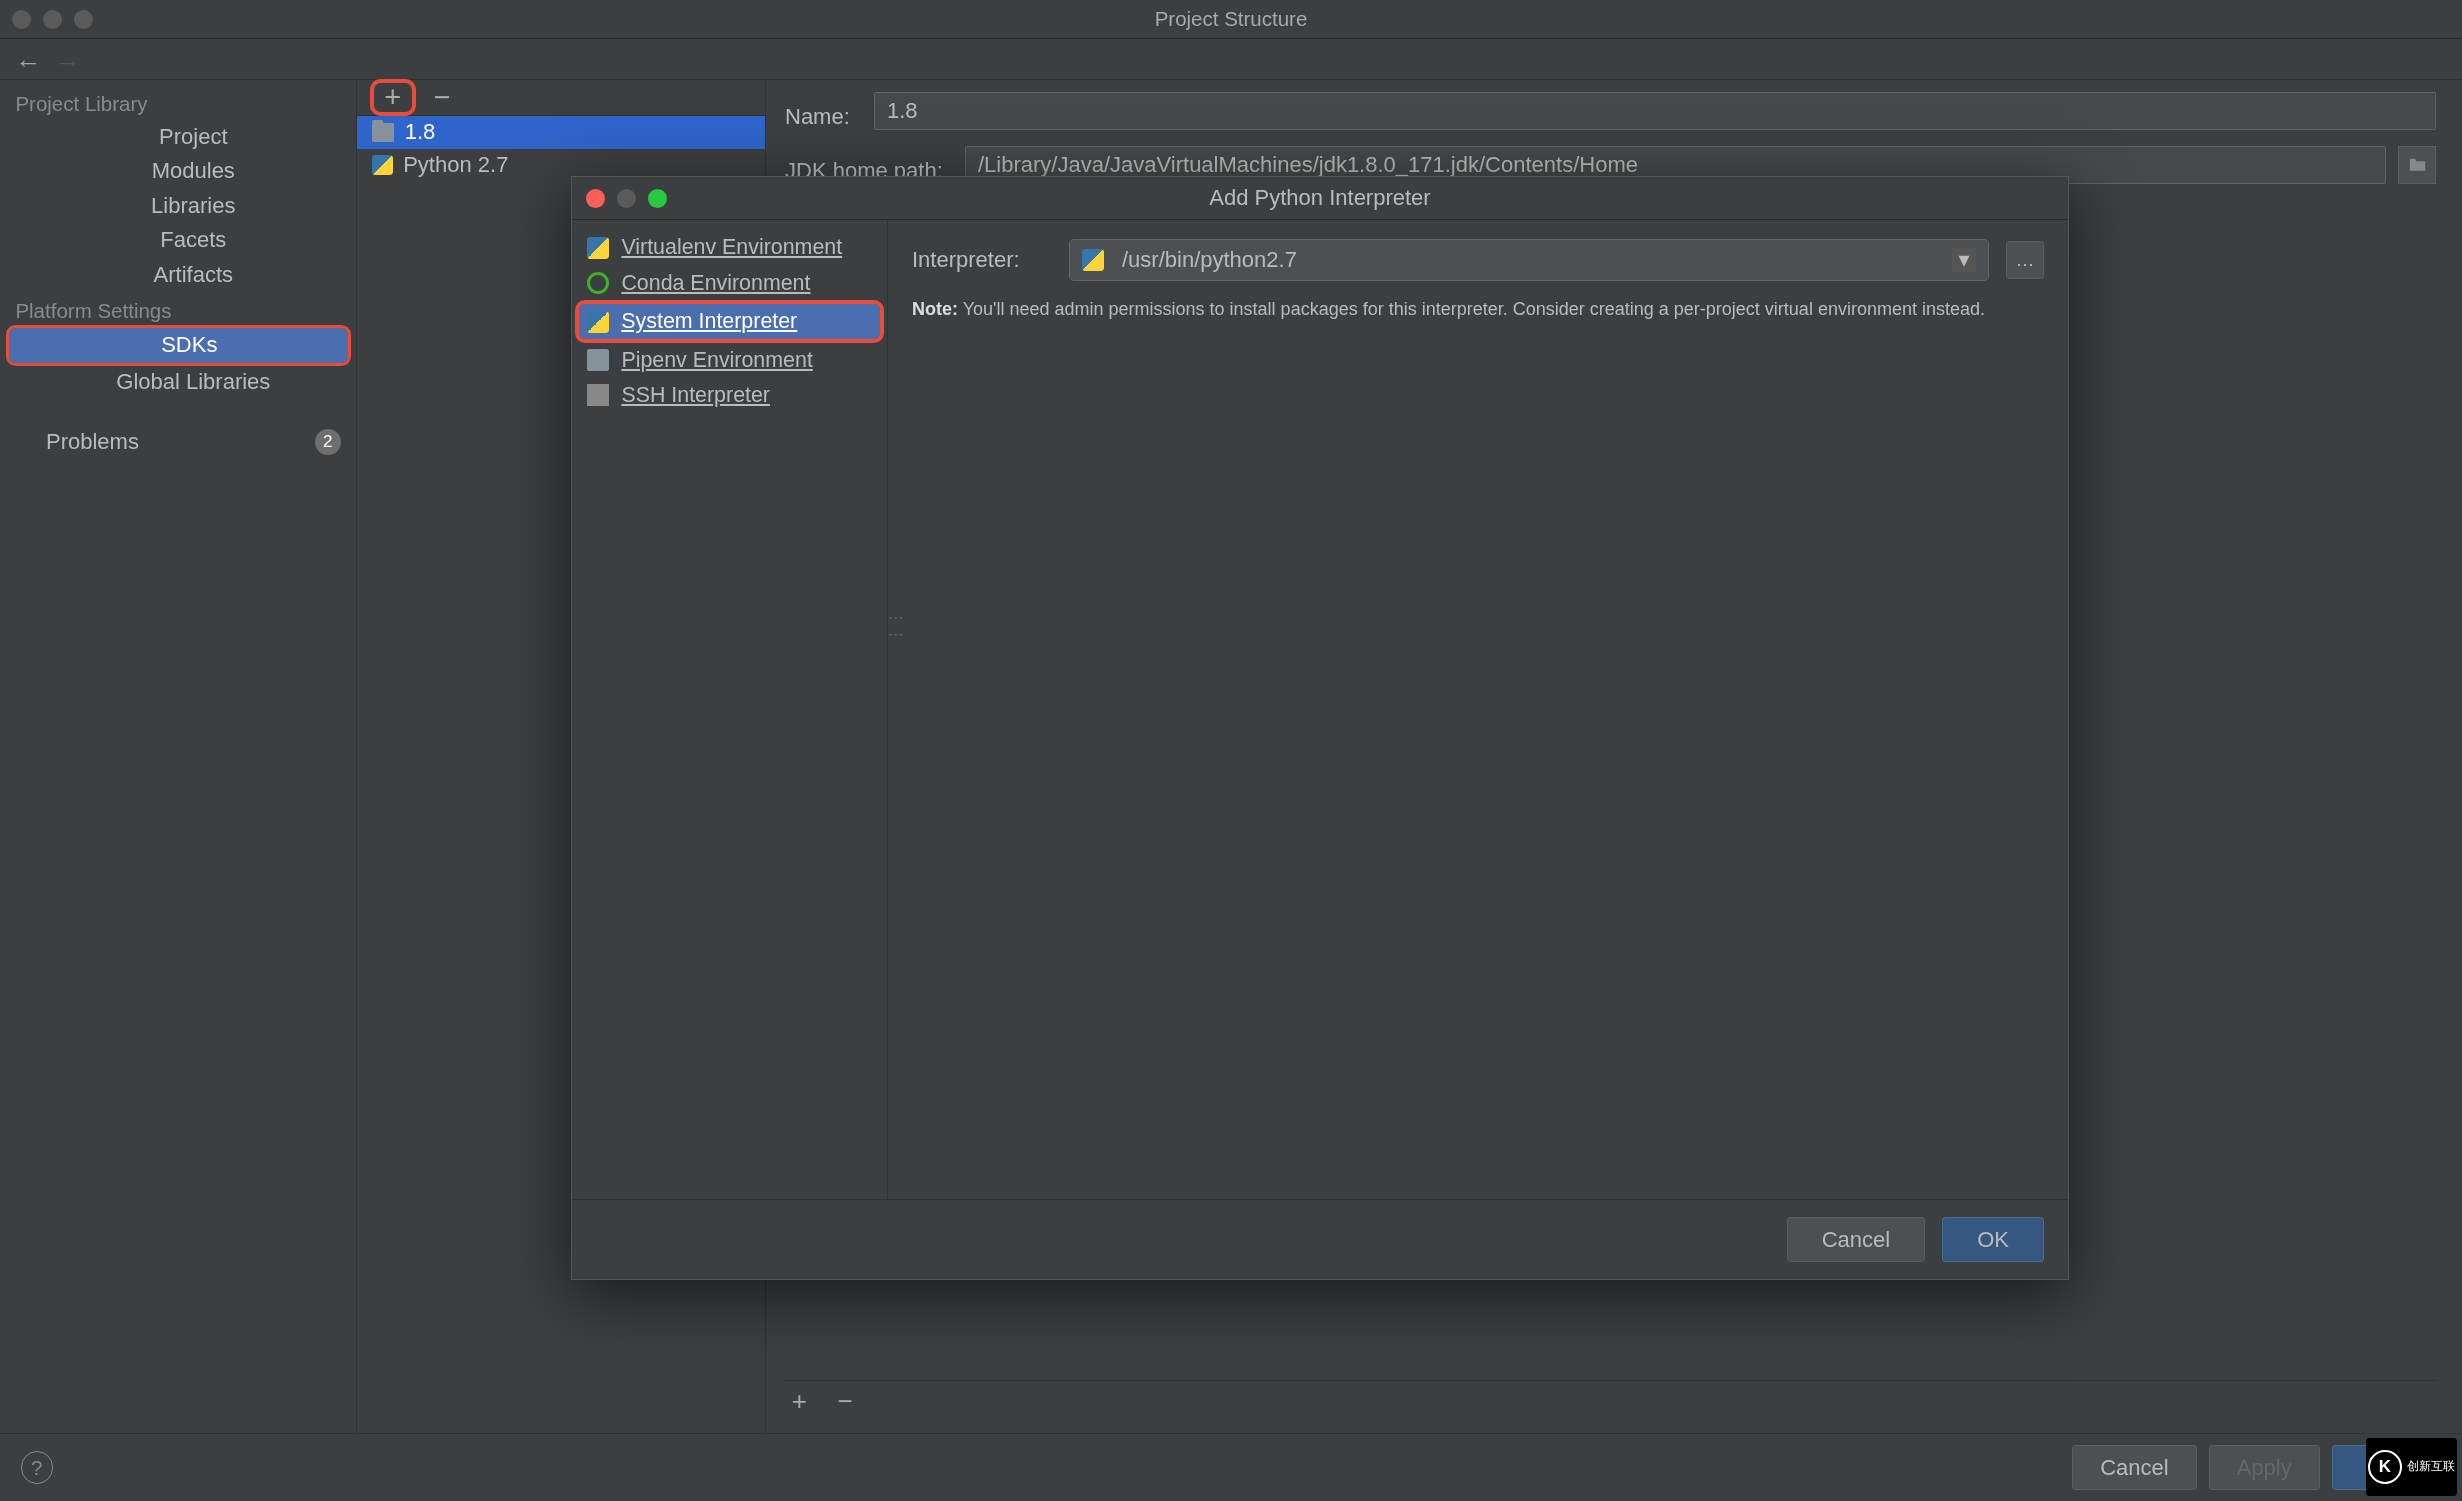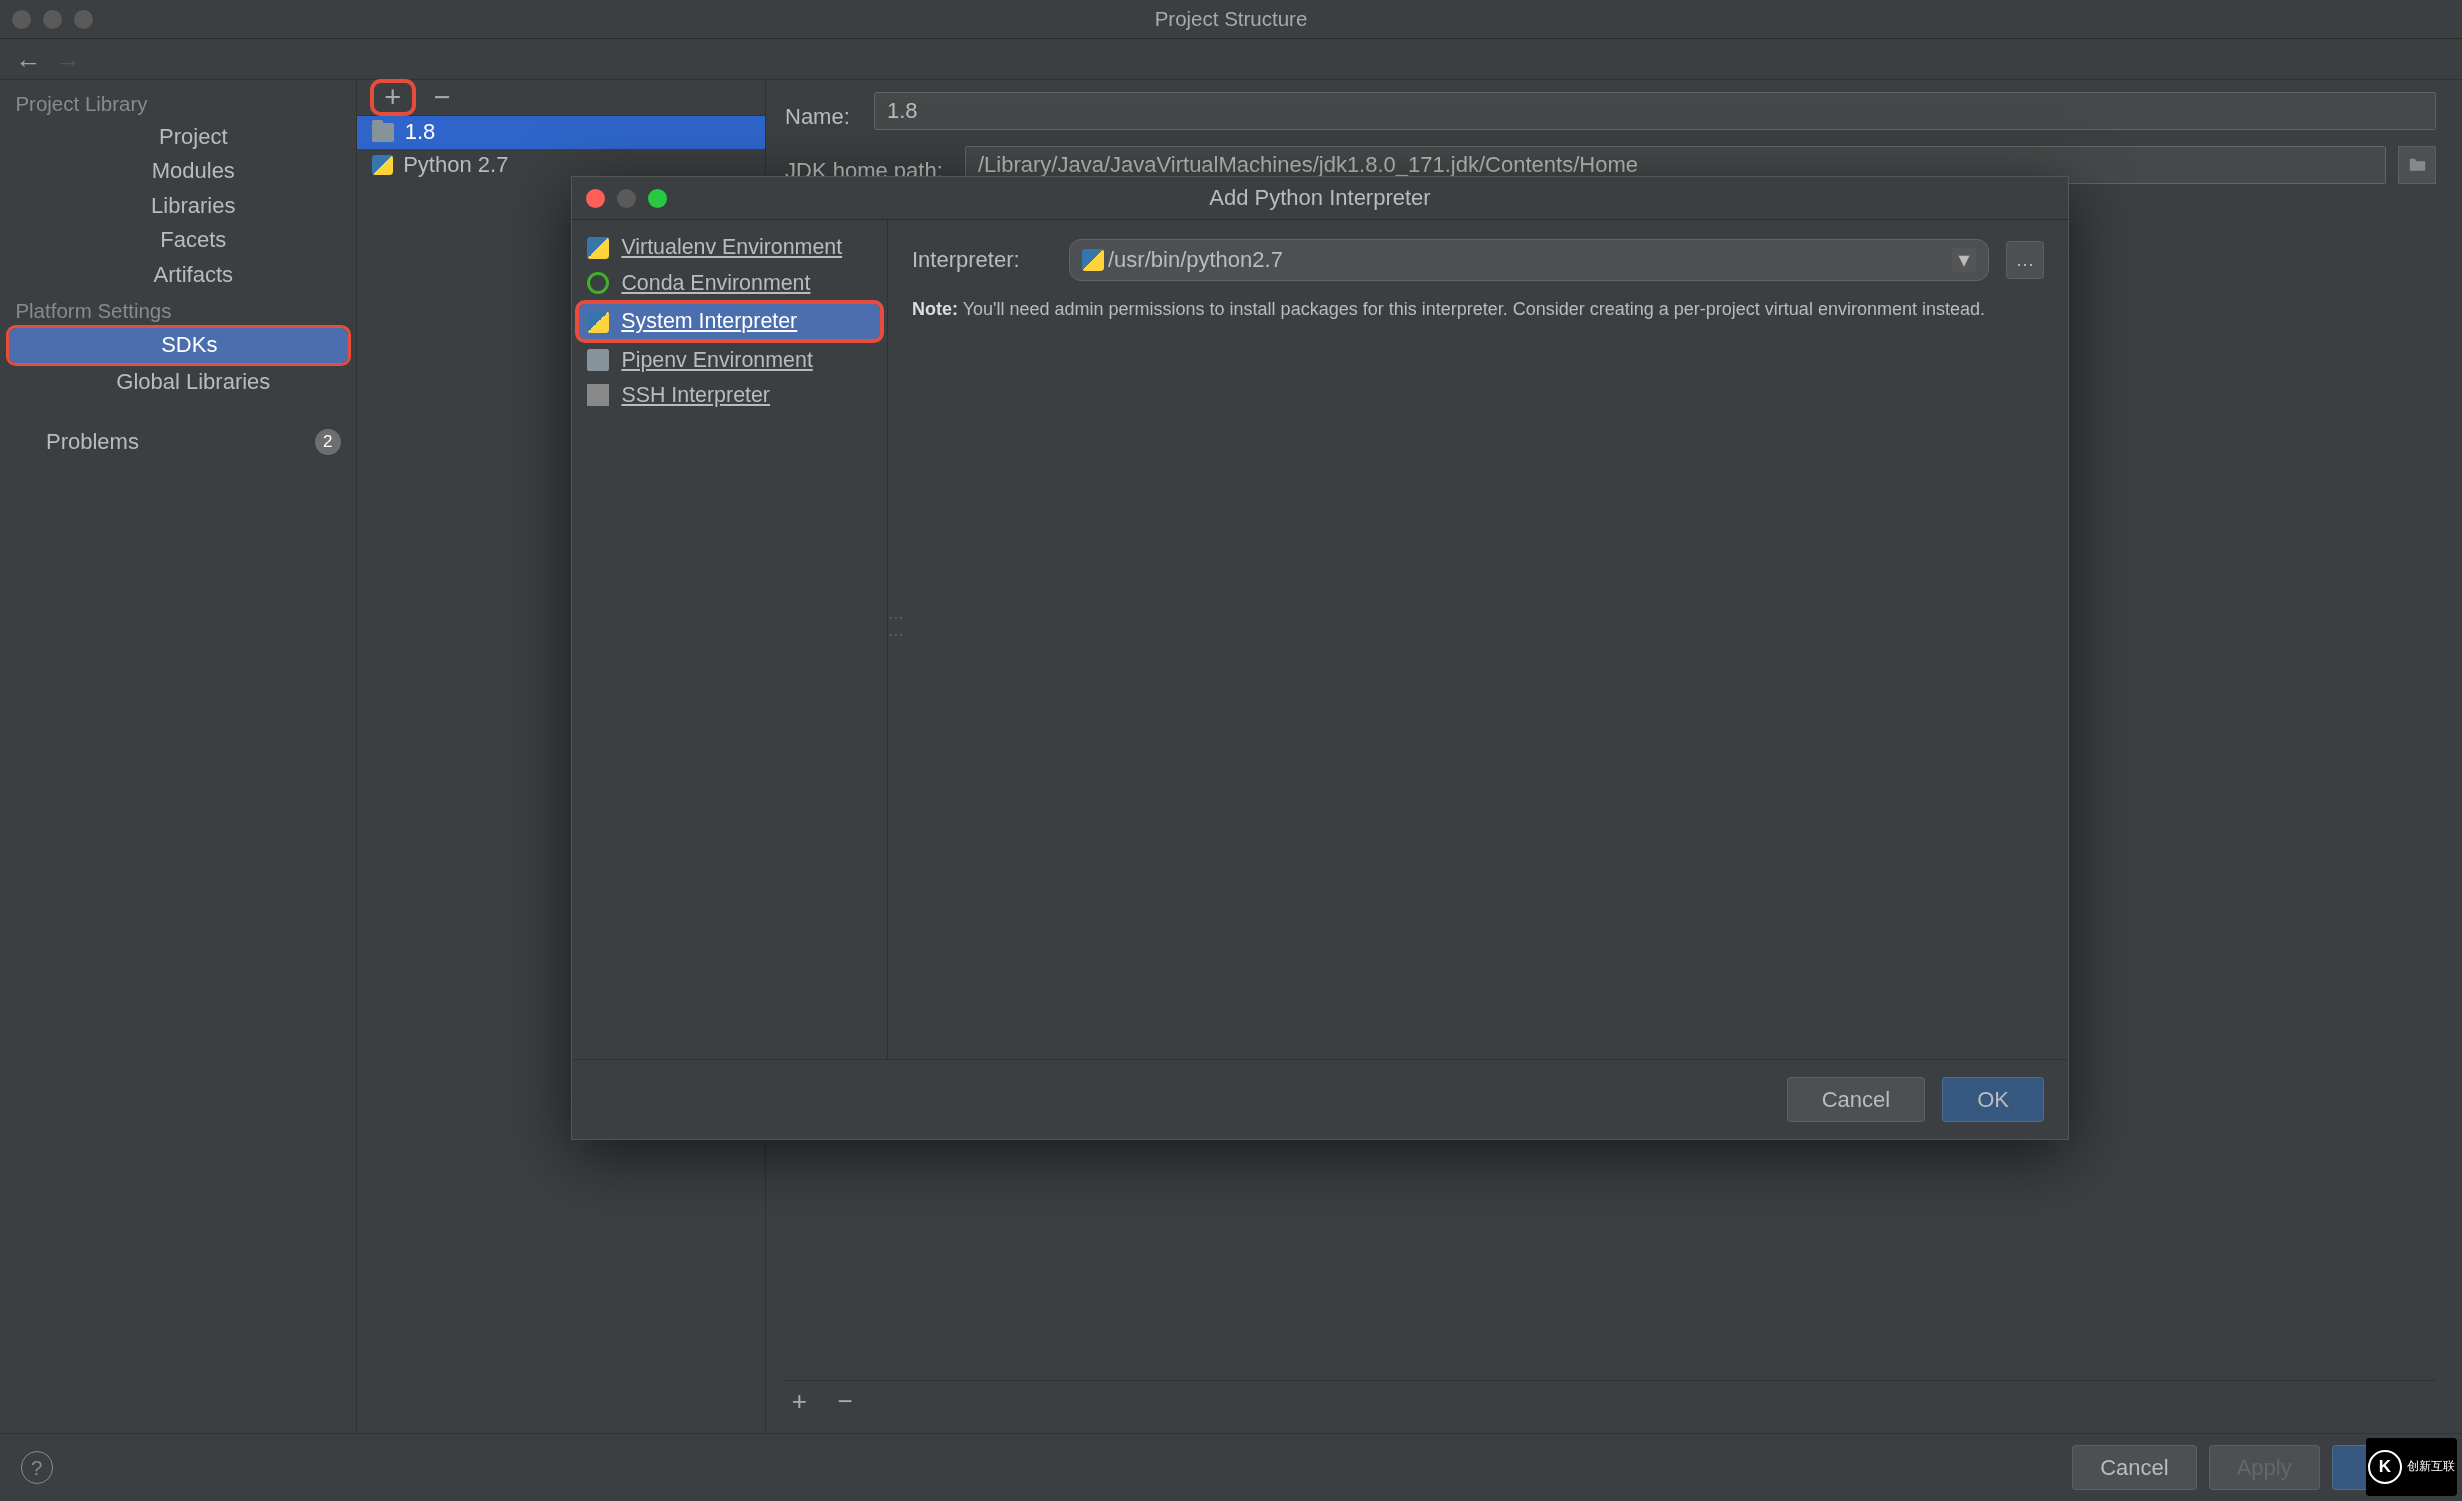--- a/index.html
+++ b/index.html
@@ -51,42 +51,42 @@
 .details-bottom { margin-top:auto; padding:6.8px 0; display:flex; gap:17px; border-top:0.9px solid #323232; }
 
 
 .footer { height:68px; background:#3c3f41; border-top:0.9px solid #323232; display:flex; align-items:center; padding:0 20.5px; }
 .help { width:32.5px; height:32.5px; border:1.7px solid #888; border-radius:50%; display:flex; align-items:center; justify-content:center; color:#888; font-size:20.5px; }
 .btn { padding:8.5px 27px; background:#4c5052; border:0.9px solid #5e6060; color:#bbb; font-size:22px; border-radius:3.4px; margin-left:12px; cursor:pointer; }
 .btn.disabled { color:#666; }
 .btn.primary { background:#365880; border-color:#4c708c; color:#bbb; }
 
 
-.modal-shadow { position:absolute; left:571px; top:176px; width:1498px; height:964px; background:#3c3f41; box-shadow:0 15.4px 60px rgba(0,0,0,.6); border:0.9px solid #555; display:flex; flex-direction:column; }
+.modal-shadow { position:absolute; left:571px; top:176px; width:1498px; height:1104px; background:#3c3f41; box-shadow:0 15.4px 60px rgba(0,0,0,.6); border:0.9px solid #555; display:flex; flex-direction:column; }
 .m-title { height:43px; display:flex; align-items:center; position:relative; border-bottom:0.9px solid #2b2b2b; }
 .m-traffic { position:absolute; left:13.7px; display:flex; gap:12px; }
 .m-traffic .d { width:19px; height:19px; border-radius:50%; }
 .m-traffic .r { background:#ff5f57; }
 .m-traffic .y { background:#5a5a5a; }
 .m-traffic .g { background:#28c840; }
 .m-title-text { margin:0 auto; color:#bbb; font-size:22px; }
 .m-body { flex:1; display:flex; }
 .m-left { width:316px; border-right:0.9px solid #323232; padding-top:10.3px; }
 .m-opt { display:flex; align-items:center; gap:12px; padding:5.1px 15.4px; color:#bbb; font-size:21.4px; cursor:pointer;text-decoration:underline; }
 .m-opt.sel { background:#4b6eaf; color:#fff; }
 .m-opt.sel.hl { outline:4.3px solid #e74c3c; border-radius:6px; margin:3.4px 6.8px; padding-left:8.5px; }
 .m-icon { width:22px; height:22px; display:inline-block; }
 .i-py { background:linear-gradient(135deg,#3776ab 50%,#ffd43b 50%); border-radius:3.4px; }
 .i-conda { border:3.4px solid #43b02a; border-radius:50%; }
 .i-pipenv { background:#87939a; border-radius:2.6px; }
 .i-ssh { background:#888; }
 .m-right { flex:1; padding:19px 24px; }
 .m-row { display:flex; align-items:center; gap:17px; }
 .m-label { color:#bbb; font-size:22px; min-width:140px; }
-.m-select { flex:1; background:#4c5052; border:0.9px solid #646464; padding:6.8px 12px; display:flex; align-items:center; gap:4px; color:#bbb; font-size:22px; border-radius:12px; position:relative; }
+.m-select { flex:1; background:#4c5052; border:0.9px solid #646464; padding:6.8px 12px; display:flex; align-items:center; gap:18px; color:#bbb; font-size:22px; border-radius:5px; position:relative; }
 .m-select .chev { margin-left:auto; width:24px; height:24px; display:flex; align-items:center; justify-content:center; background:#555; color:#bbb; }
 .m-more { width:38px; height:38px; background:#4c5052; border:0.9px solid #5e6060; display:flex; align-items:center; justify-content:center; color:#bbb; font-size:19px; border-radius:3.4px; }
 .m-note { margin-top:15.4px; color:#bbb; font-size:18px; line-height:1.5; }
 .m-note b { color:#ddd; }
 .m-footer { padding:17px 24px; display:flex; justify-content:flex-end; gap:17px; border-top:0.9px solid #323232; }
 .m-btn { padding:8.5px 34px; background:#4c5052; border:0.9px solid #5e6060; color:#bbb; font-size:22px; border-radius:3.4px; cursor:pointer; }
 .m-btn.pri { background:#365880; border-color:#4c708c; }
 
 
 .drag-dots { position:absolute; left:315px; top:433px; color:#666; font-size:15.4px; letter-spacing:1.7px; writing-mode:vertical-lr; }

